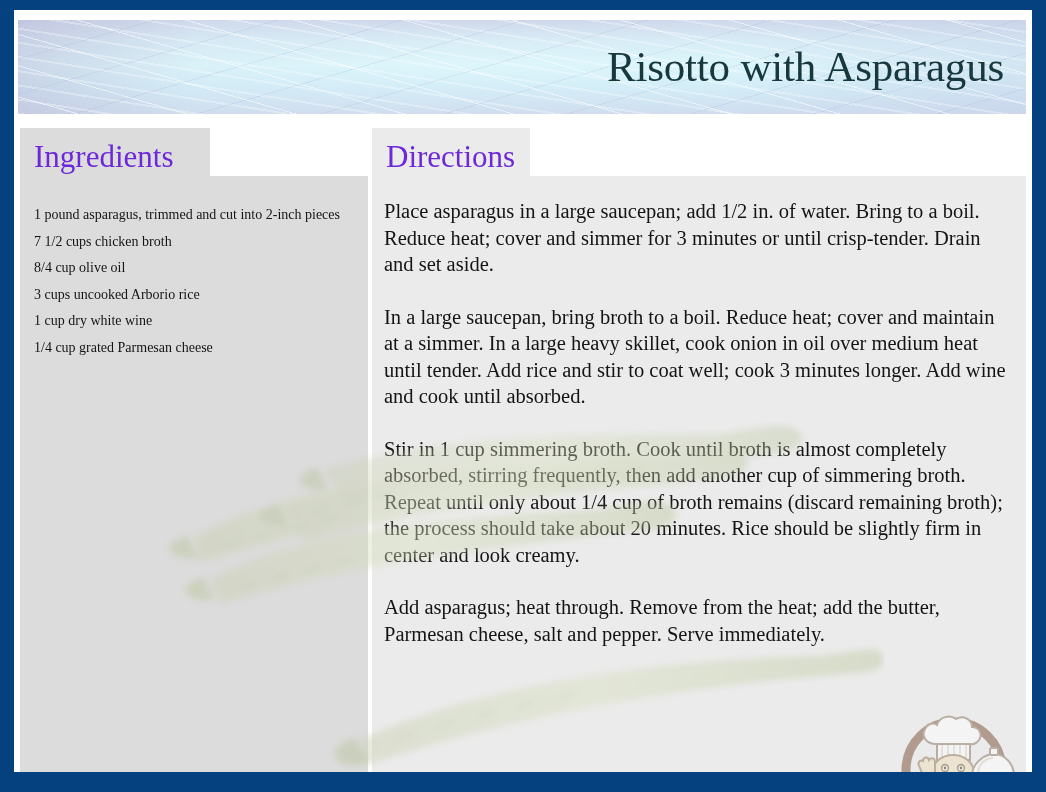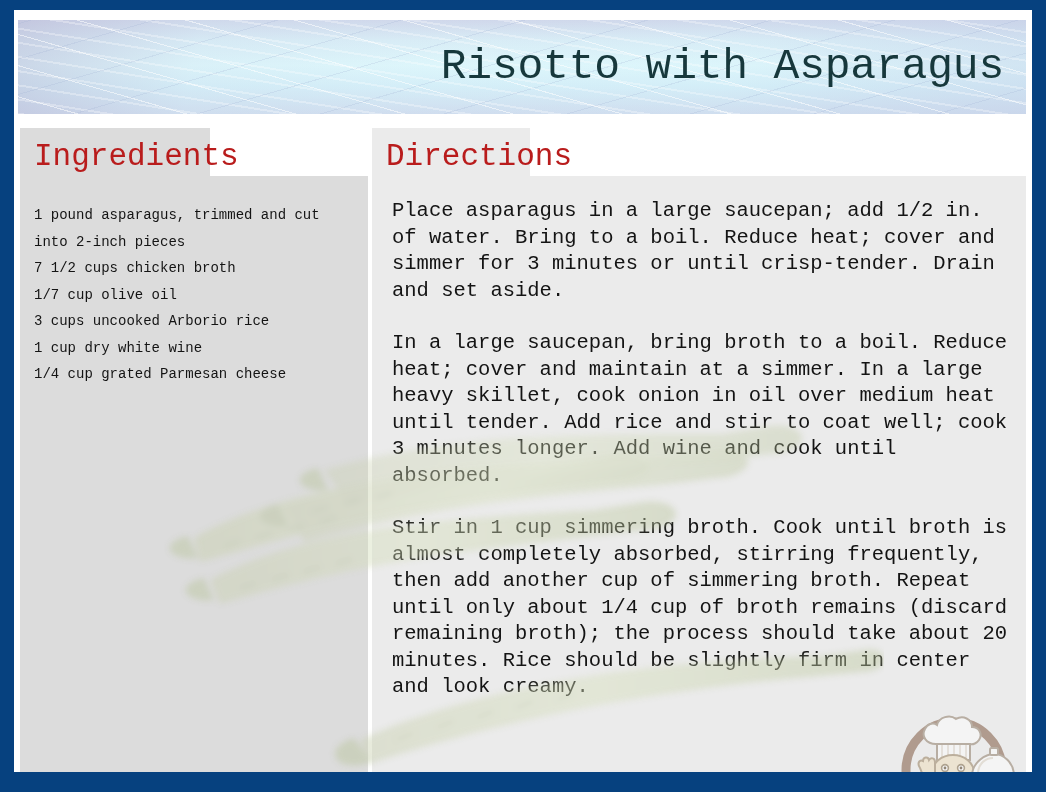--- a/index.html
+++ b/index.html
@@ -7,21 +7,21 @@
     padding: 0;
     background: #ffffff;
   }
   .page {
     position: relative;
     width: 1046px;
     height: 792px;
     background: #06417f;
     box-sizing: border-box;
     overflow: hidden;
-    font-family: Liberation Mono, monospace;
+    font-family: Liberation Serif, serif;
   }
   
   .card {
     position: absolute;
     left: 14px;
     top: 10px;
     width: 1018px;
     height: 762px;
     background: #ffffff;
     overflow: hidden;
@@ -87,21 +87,21 @@
     align-items: flex-end;
     padding: 0 14px 2px 14px;
     box-sizing: border-box;
     z-index: 4;
   }
   .tab-ingredients { width: 190px; background: #dcdcdc; }
   .tab-directions  { width: 158px; background: #ebebeb; }
   .tab-label {
     font-size: 31px;
     line-height: 34px;
-    color: #b91c1c;
+    color: #6d28d9;
     white-space: nowrap;
   }
 
   .panel {
     position: relative;
     box-sizing: border-box;
     overflow: hidden;
     z-index: 2;
   }
   .panel-ingredients {
@@ -120,21 +120,21 @@
     line-height: 26.5px;
     color: #141414;
     position: relative;
     z-index: 5;
   }
 
   .dir-para {
     font-size: 20.5px;
     line-height: 26.5px;
     color: #141414;
-    margin: 0 0 26px 8px;
+    margin: 0 0 26px 0;
     position: relative;
     z-index: 5;
   }
   .dir-para:last-child { margin-bottom: 0; }
 
   
   .chef-logo {
     position: absolute;
     right: 8px;
     bottom: 4px;
@@ -155,35 +155,36 @@
       <div class="banner-title">Risotto with Asparagus</div>
     </div>
 
     <div class="col col-ingredients">
       <div class="tab tab-ingredients">
         <span class="tab-label">Ingredients</span>
       </div>
       <div class="panel panel-ingredients">
         <div class="ing-line">1 pound asparagus, trimmed and cut into 2-inch pieces</div>
         <div class="ing-line">7 1/2 cups chicken broth</div>
-        <div class="ing-line">1/7 cup olive oil</div>
+        <div class="ing-line">8/4 cup olive oil</div>
         <div class="ing-line">3 cups uncooked Arborio rice</div>
         <div class="ing-line">1 cup dry white wine</div>
         <div class="ing-line">1/4 cup grated Parmesan cheese</div>
       </div>
     </div>
 
     <div class="col col-directions">
       <div class="tab tab-directions">
         <span class="tab-label">Directions</span>
       </div>
       <div class="panel panel-directions">
         <p class="dir-para">Place asparagus in a large saucepan; add 1/2 in. of water. Bring to a boil. Reduce heat; cover and simmer for 3 minutes or until crisp-tender. Drain and set aside.</p>
         <p class="dir-para">In a large saucepan, bring broth to a boil. Reduce heat; cover and maintain at a simmer. In a large heavy skillet, cook onion in oil over medium heat until tender. Add rice and stir to coat well; cook 3 minutes longer. Add wine and cook until absorbed.</p>
         <p class="dir-para">Stir in 1 cup simmering broth. Cook until broth is almost completely absorbed, stirring frequently, then add another cup of simmering broth. Repeat until only about 1/4 cup of broth remains (discard remaining broth); the process should take about 20 minutes. Rice should be slightly firm in center and look creamy.</p>
+        <p class="dir-para">Add asparagus; heat through. Remove from the heat; add the butter, Parmesan cheese, salt and pepper. Serve immediately.</p>
 
         <svg class="chef-logo" viewBox="0 0 128 128">
           <circle cx="64" cy="70" r="48" fill="none" stroke="#8d6b56" stroke-width="9"></circle>
 
           <path d="M46 44 C36 44 31 36 35 29 C37 24 43 22 47 25 C49 17 60 14 66 19 C73 15 82 19 82 27 C89 27 93 34 89 40 C87 43 83 45 80 44 Z" fill="#fbfbfb" stroke="#9a8a78" stroke-width="2"></path>
           <path d="M47 44 L47 60 L80 60 L80 44 Z" fill="#fbfbfb" stroke="#9a8a78" stroke-width="2"></path>
           <path d="M52 45 L52 59 M58 45 L58 59 M64 45 L64 59 M70 45 L70 59 M76 45 L76 59" stroke="#cfc4b4" stroke-width="1.2"></path>
 
           <ellipse cx="63" cy="73" rx="21" ry="18" fill="#eedfc2" stroke="#a08c6e" stroke-width="2"></ellipse>
           <circle cx="55" cy="68" r="3.4" fill="#fff" stroke="#8a7658" stroke-width="1.6"></circle>

